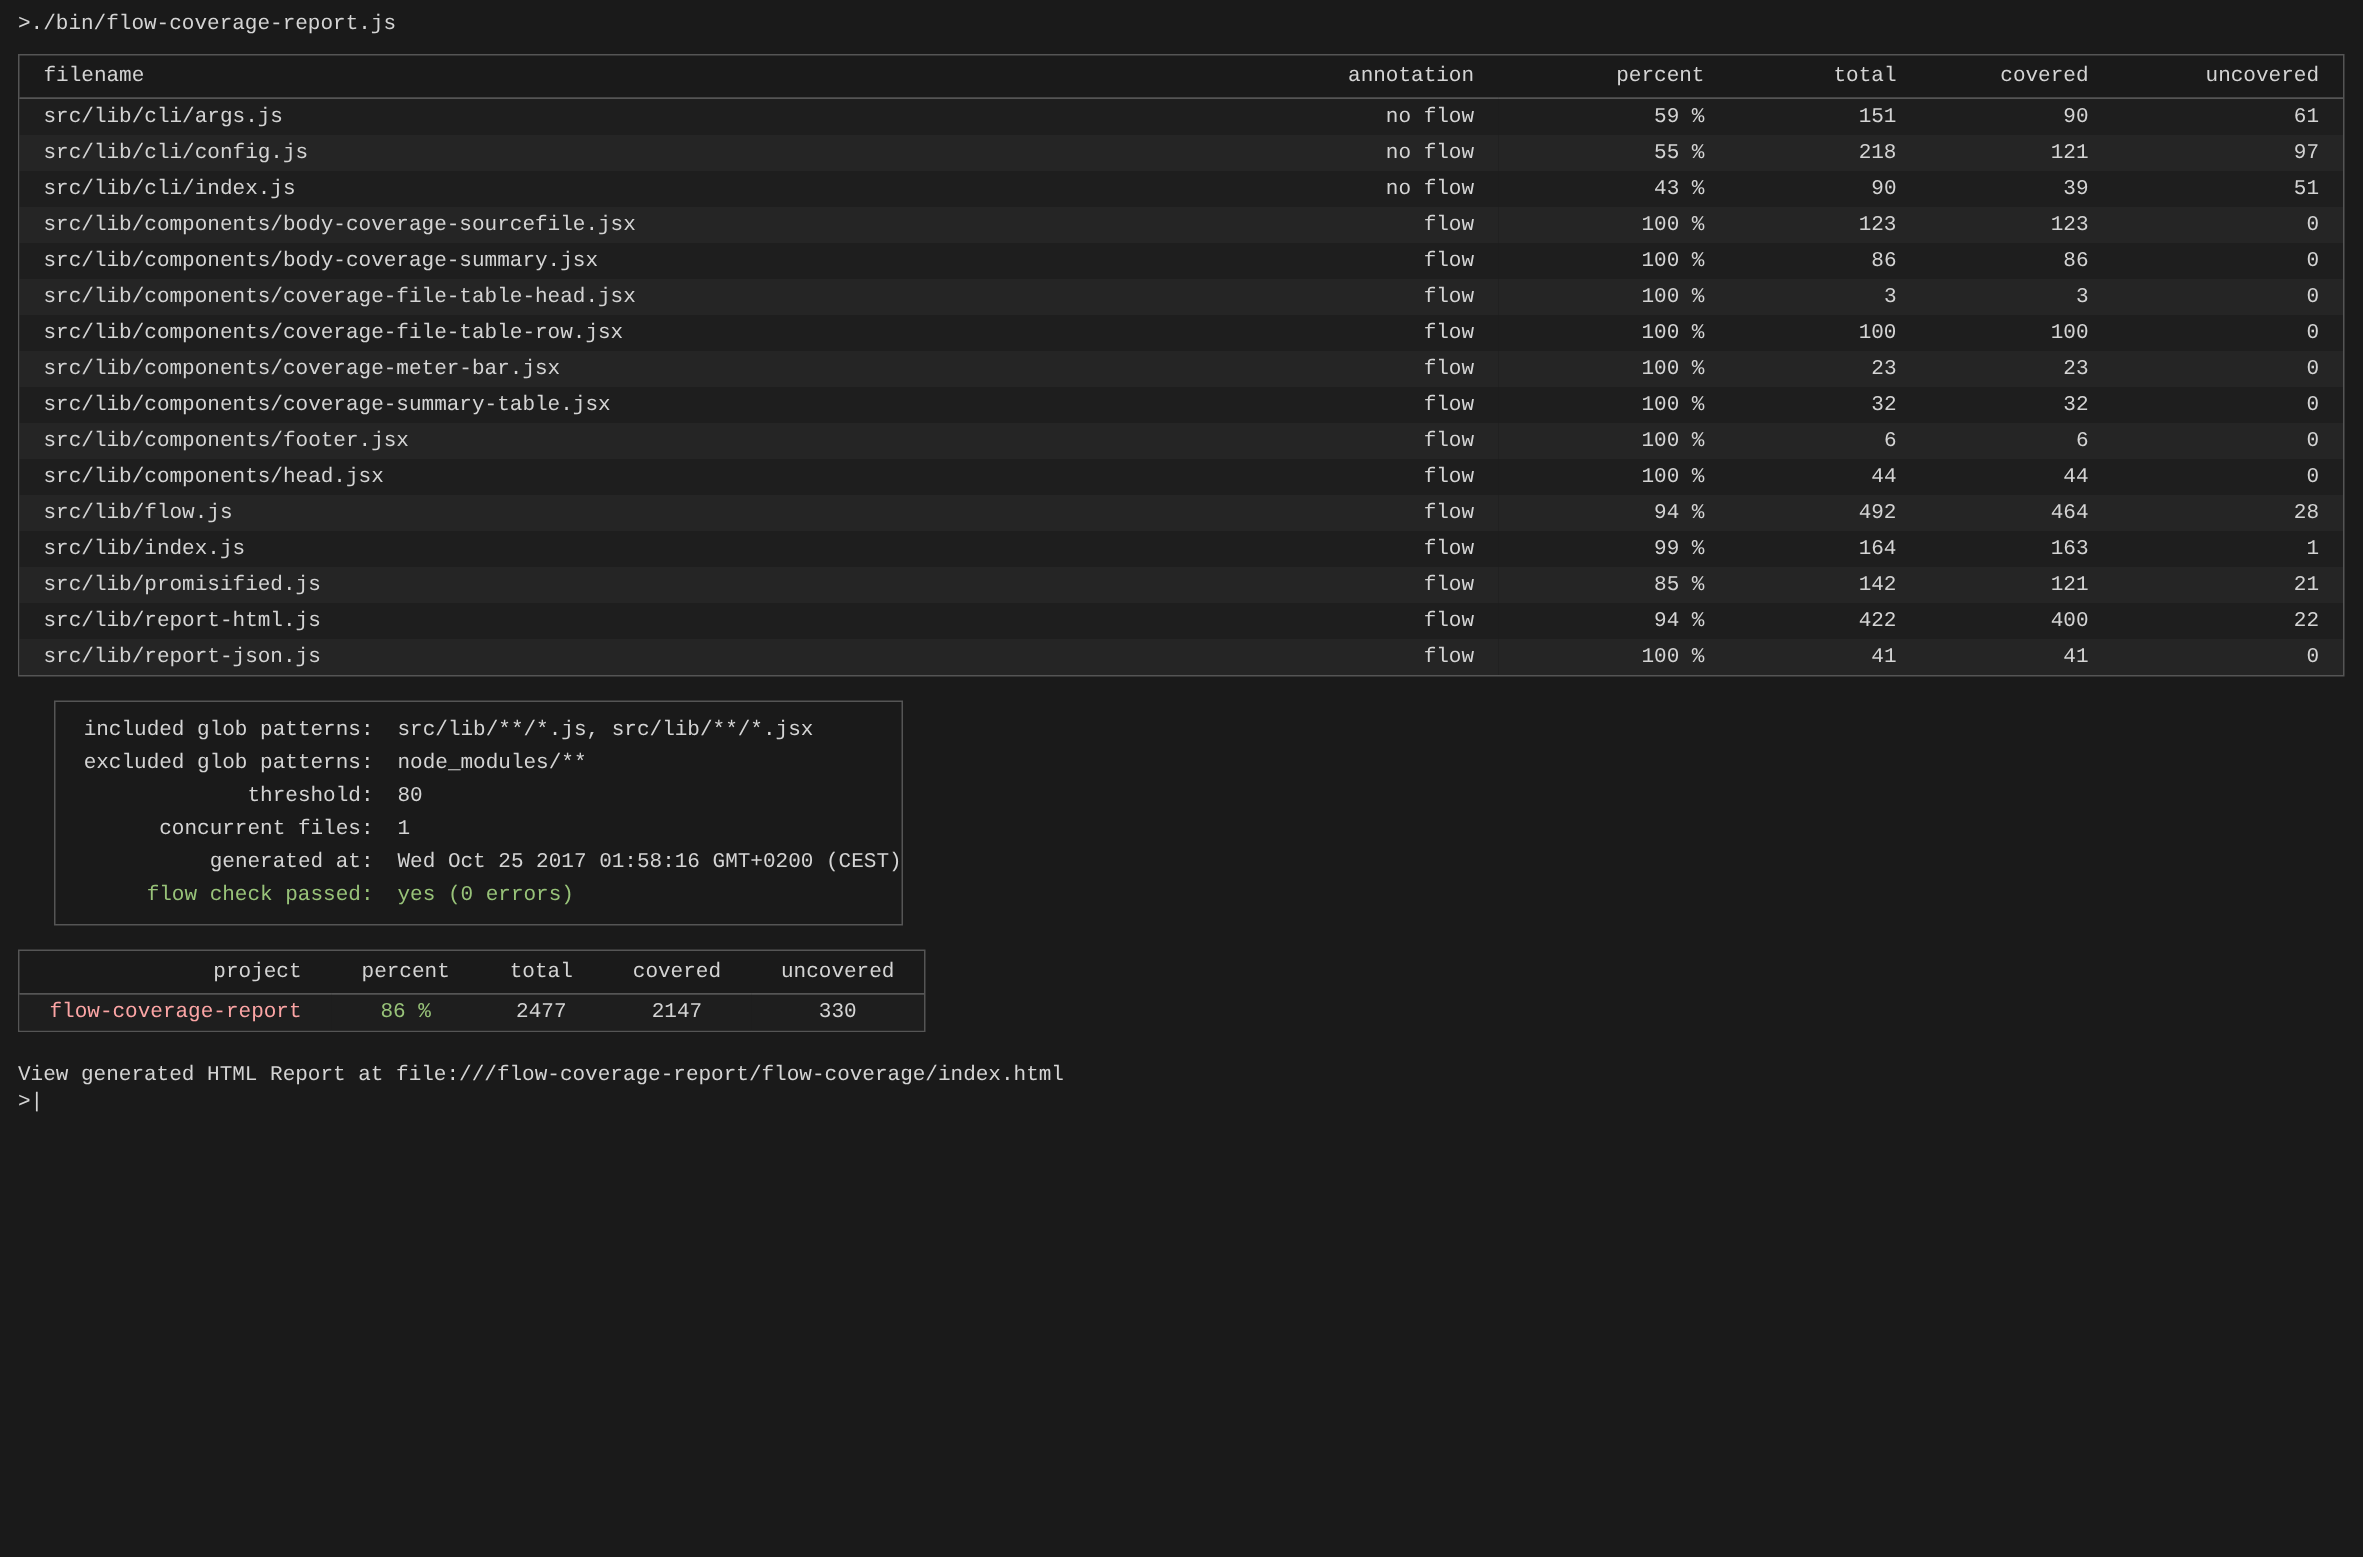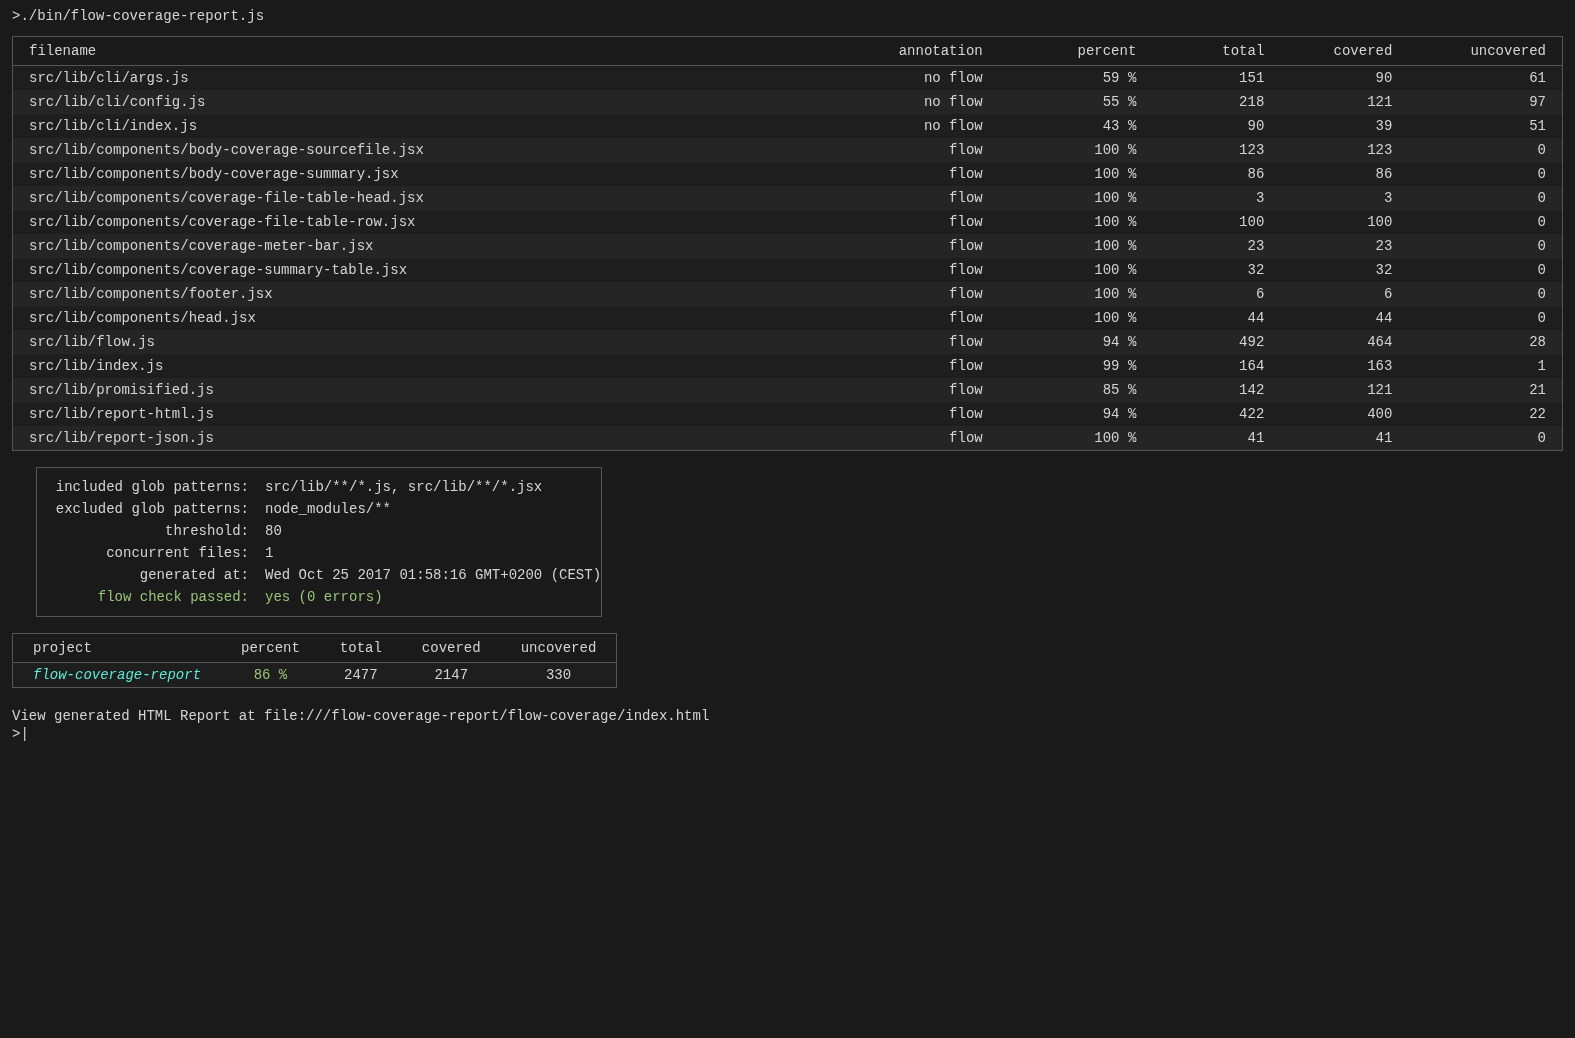--- a/index.html
+++ b/index.html
@@ -76,30 +76,30 @@
     .info-label.green { color: #98c379; }
     .summary-table-wrapper {
       border: 1px solid #555;
       margin-bottom: 16px;
       display: inline-block;
     }
     .summary-table th {
       color: #d4d4d4;
       font-weight: normal;
       padding: 6px 20px;
-      text-align: left;
+      text-align: right;
       border-bottom: 1px solid #555;
     }
     .summary-table th.right { text-align: right; }
     .summary-table td {
       padding: 4px 20px;
       background-color: #1e1e1e;
     }
     .summary-table td.center { text-align: center; }
-    .summary-table td.project { color: #5eead4; font-style: italic; }
+    .summary-table td.project { color: #fca5a5; }
     .footer-line {
       color: #d4d4d4;
       margin-top: 0;
       font-size: 14px;
     }
     .prompt-line {
       color: #d4d4d4;
       margin-top: 2px;
     }
     .col-filename { width: 610px; }

